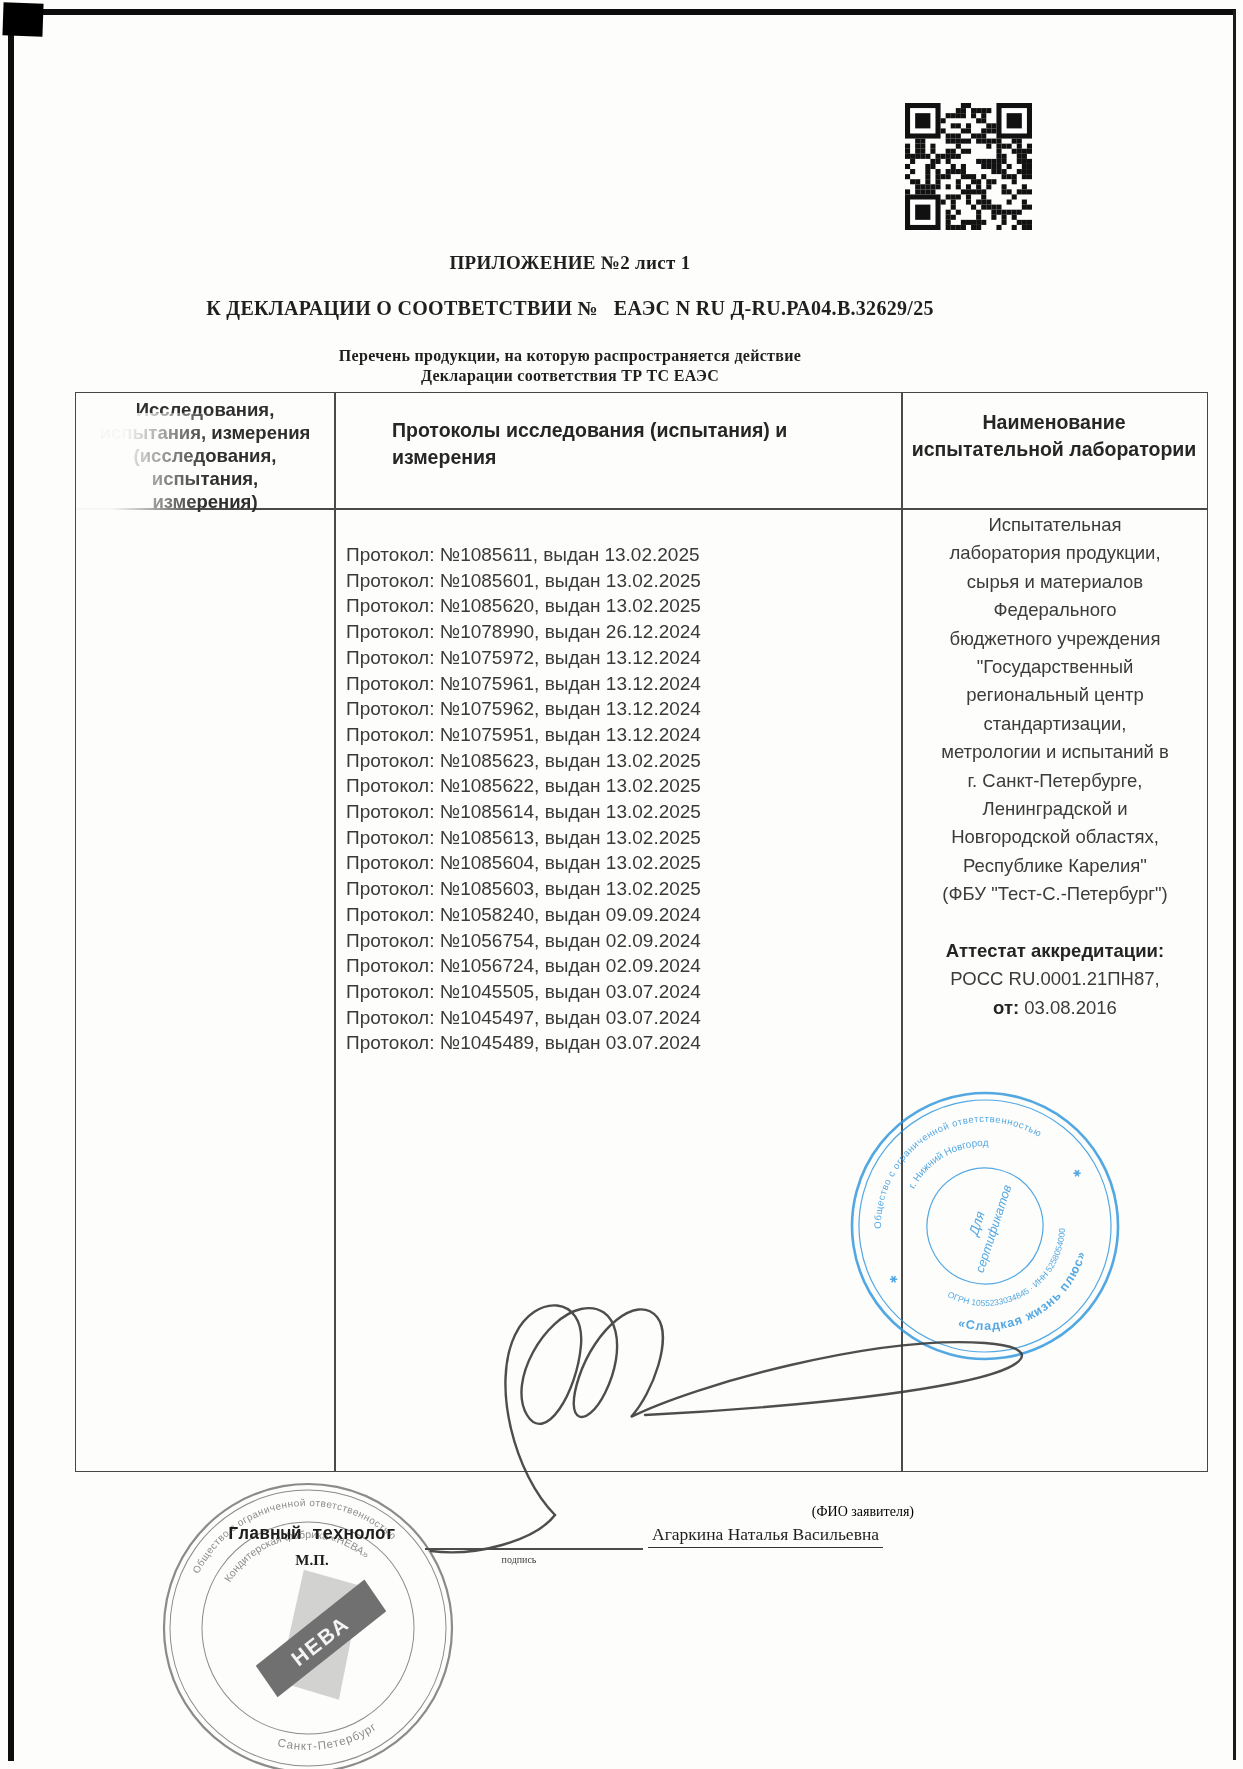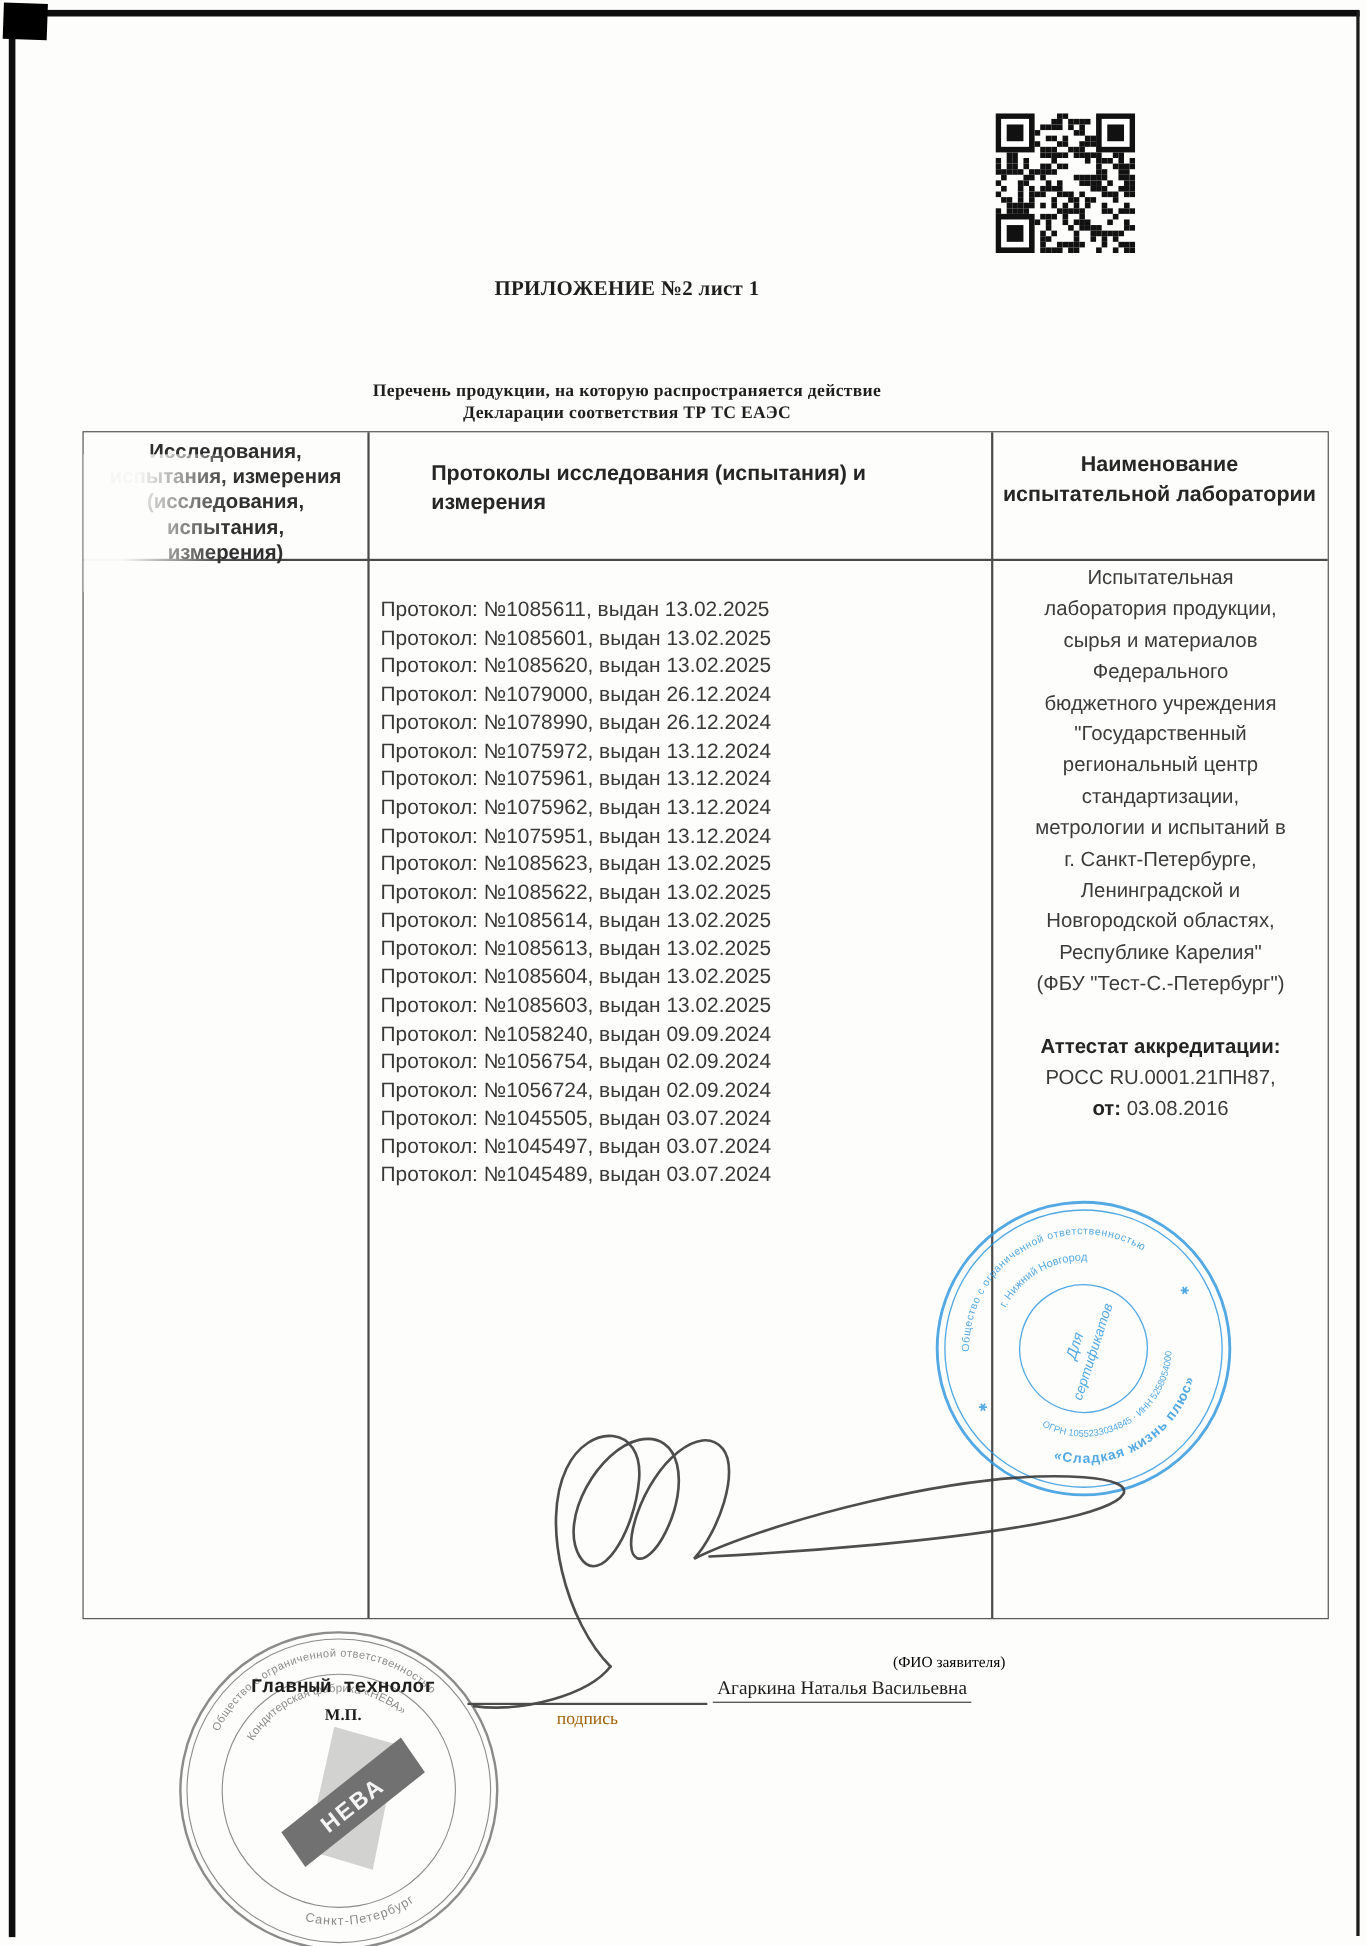--- a/index.html
+++ b/index.html
@@ -40,22 +40,22 @@
   .attest .b{font-weight:bold;color:#242424;}
   
   .stamp-blue{position:absolute;left:845px;top:1086px;width:280px;height:280px;}
   .stamp-gray{position:absolute;left:158px;top:1478px;width:300px;height:300px;}
   .sig-svg{position:absolute;left:395px;top:1265px;width:660px;height:300px;}
   .pos-title{position:absolute;left:222px;top:1524px;width:180px;text-align:center;
              font-family:Liberation Mono, monospace;font-weight:600;font-size:17.5px;color:#1e1e1e;}
   .mp{position:absolute;left:222px;top:1552px;width:180px;text-align:center;
       font-family:"Liberation Serif",serif;font-weight:600;font-size:15px;color:#1e1e1e;}
   .sig-line{position:absolute;left:425px;top:1548px;width:218px;height:1.6px;background:#4c4c4c;}
-  .sig-cap{position:absolute;left:425px;top:1554px;width:218px;text-align:center;
-           font-family:"Liberation Serif",serif;font-size:16px;color:#a16207;}
+  .sig-cap{position:absolute;left:410px;top:1554px;width:218px;text-align:center;
+           font-family:"Liberation Serif",serif;font-size:10px;color:#404040;}
   .fio{position:absolute;left:648px;top:1524px;font-family:"Liberation Serif",serif;
        font-size:17.5px;color:#1e1e1e;border-bottom:1.2px solid #333;padding:0 4px 2px 4px;}
   .fio-cap{position:absolute;left:648px;top:1504px;width:266px;text-align:right;
            font-family:"Liberation Serif",serif;font-size:14px;color:#000000;}
   svg text{font-family:"Liberation Sans",sans-serif;}
 </style>
 </head>
 <body>
 
 <div class="page">
@@ -305,20 +305,21 @@
         <rect x="90" y="0" width="35" height="35"></rect>
         <rect x="95" y="5" width="25" height="25" fill="#fff"></rect>
         <rect x="100" y="10" width="15" height="15"></rect>
         <rect x="0" y="90" width="35" height="35"></rect>
         <rect x="5" y="95" width="25" height="25" fill="#fff"></rect>
         <rect x="10" y="100" width="15" height="15"></rect>
       </g>
     </svg>
 
   <div class="hdr hdr1">ПРИЛОЖЕНИЕ №2 лист 1</div>
+  <div class="hdr hdr2">К ДЕКЛАРАЦИИ О СООТВЕТСТВИИ №&nbsp;&nbsp;&nbsp;ЕАЭС N RU Д-RU.РА04.В.32629/25</div>
   <div class="hdr hdr3">Перечень продукции, на которую распространяется действие</div>
   <div class="hdr hdr4">Декларации соответствия ТР ТС ЕАЭС</div>
 
   <div class="tbl">
     <div class="vline v1"></div>
     <div class="vline v2"></div>
     <div class="hsep"></div>
 
     <div class="c1head">
         <div>Исследования,</div>
@@ -329,21 +330,20 @@
       </div>
     <div class="c1fade"></div>
 
     <div class="c2head">Протоколы исследования (испытания) и измерения</div>
     <div class="c3head">Наименование испытательной лаборатории</div>
 
     <div class="protocols">
         <div>Протокол: №1085611, выдан 13.02.2025</div>
         <div>Протокол: №1085601, выдан 13.02.2025</div>
         <div>Протокол: №1085620, выдан 13.02.2025</div>
-        <div>Протокол: №1079000, выдан 26.12.2024</div>
         <div>Протокол: №1078990, выдан 26.12.2024</div>
         <div>Протокол: №1075972, выдан 13.12.2024</div>
         <div>Протокол: №1075961, выдан 13.12.2024</div>
         <div>Протокол: №1075962, выдан 13.12.2024</div>
         <div>Протокол: №1075951, выдан 13.12.2024</div>
         <div>Протокол: №1085623, выдан 13.02.2025</div>
         <div>Протокол: №1085622, выдан 13.02.2025</div>
         <div>Протокол: №1085614, выдан 13.02.2025</div>
         <div>Протокол: №1085613, выдан 13.02.2025</div>
         <div>Протокол: №1085604, выдан 13.02.2025</div>

